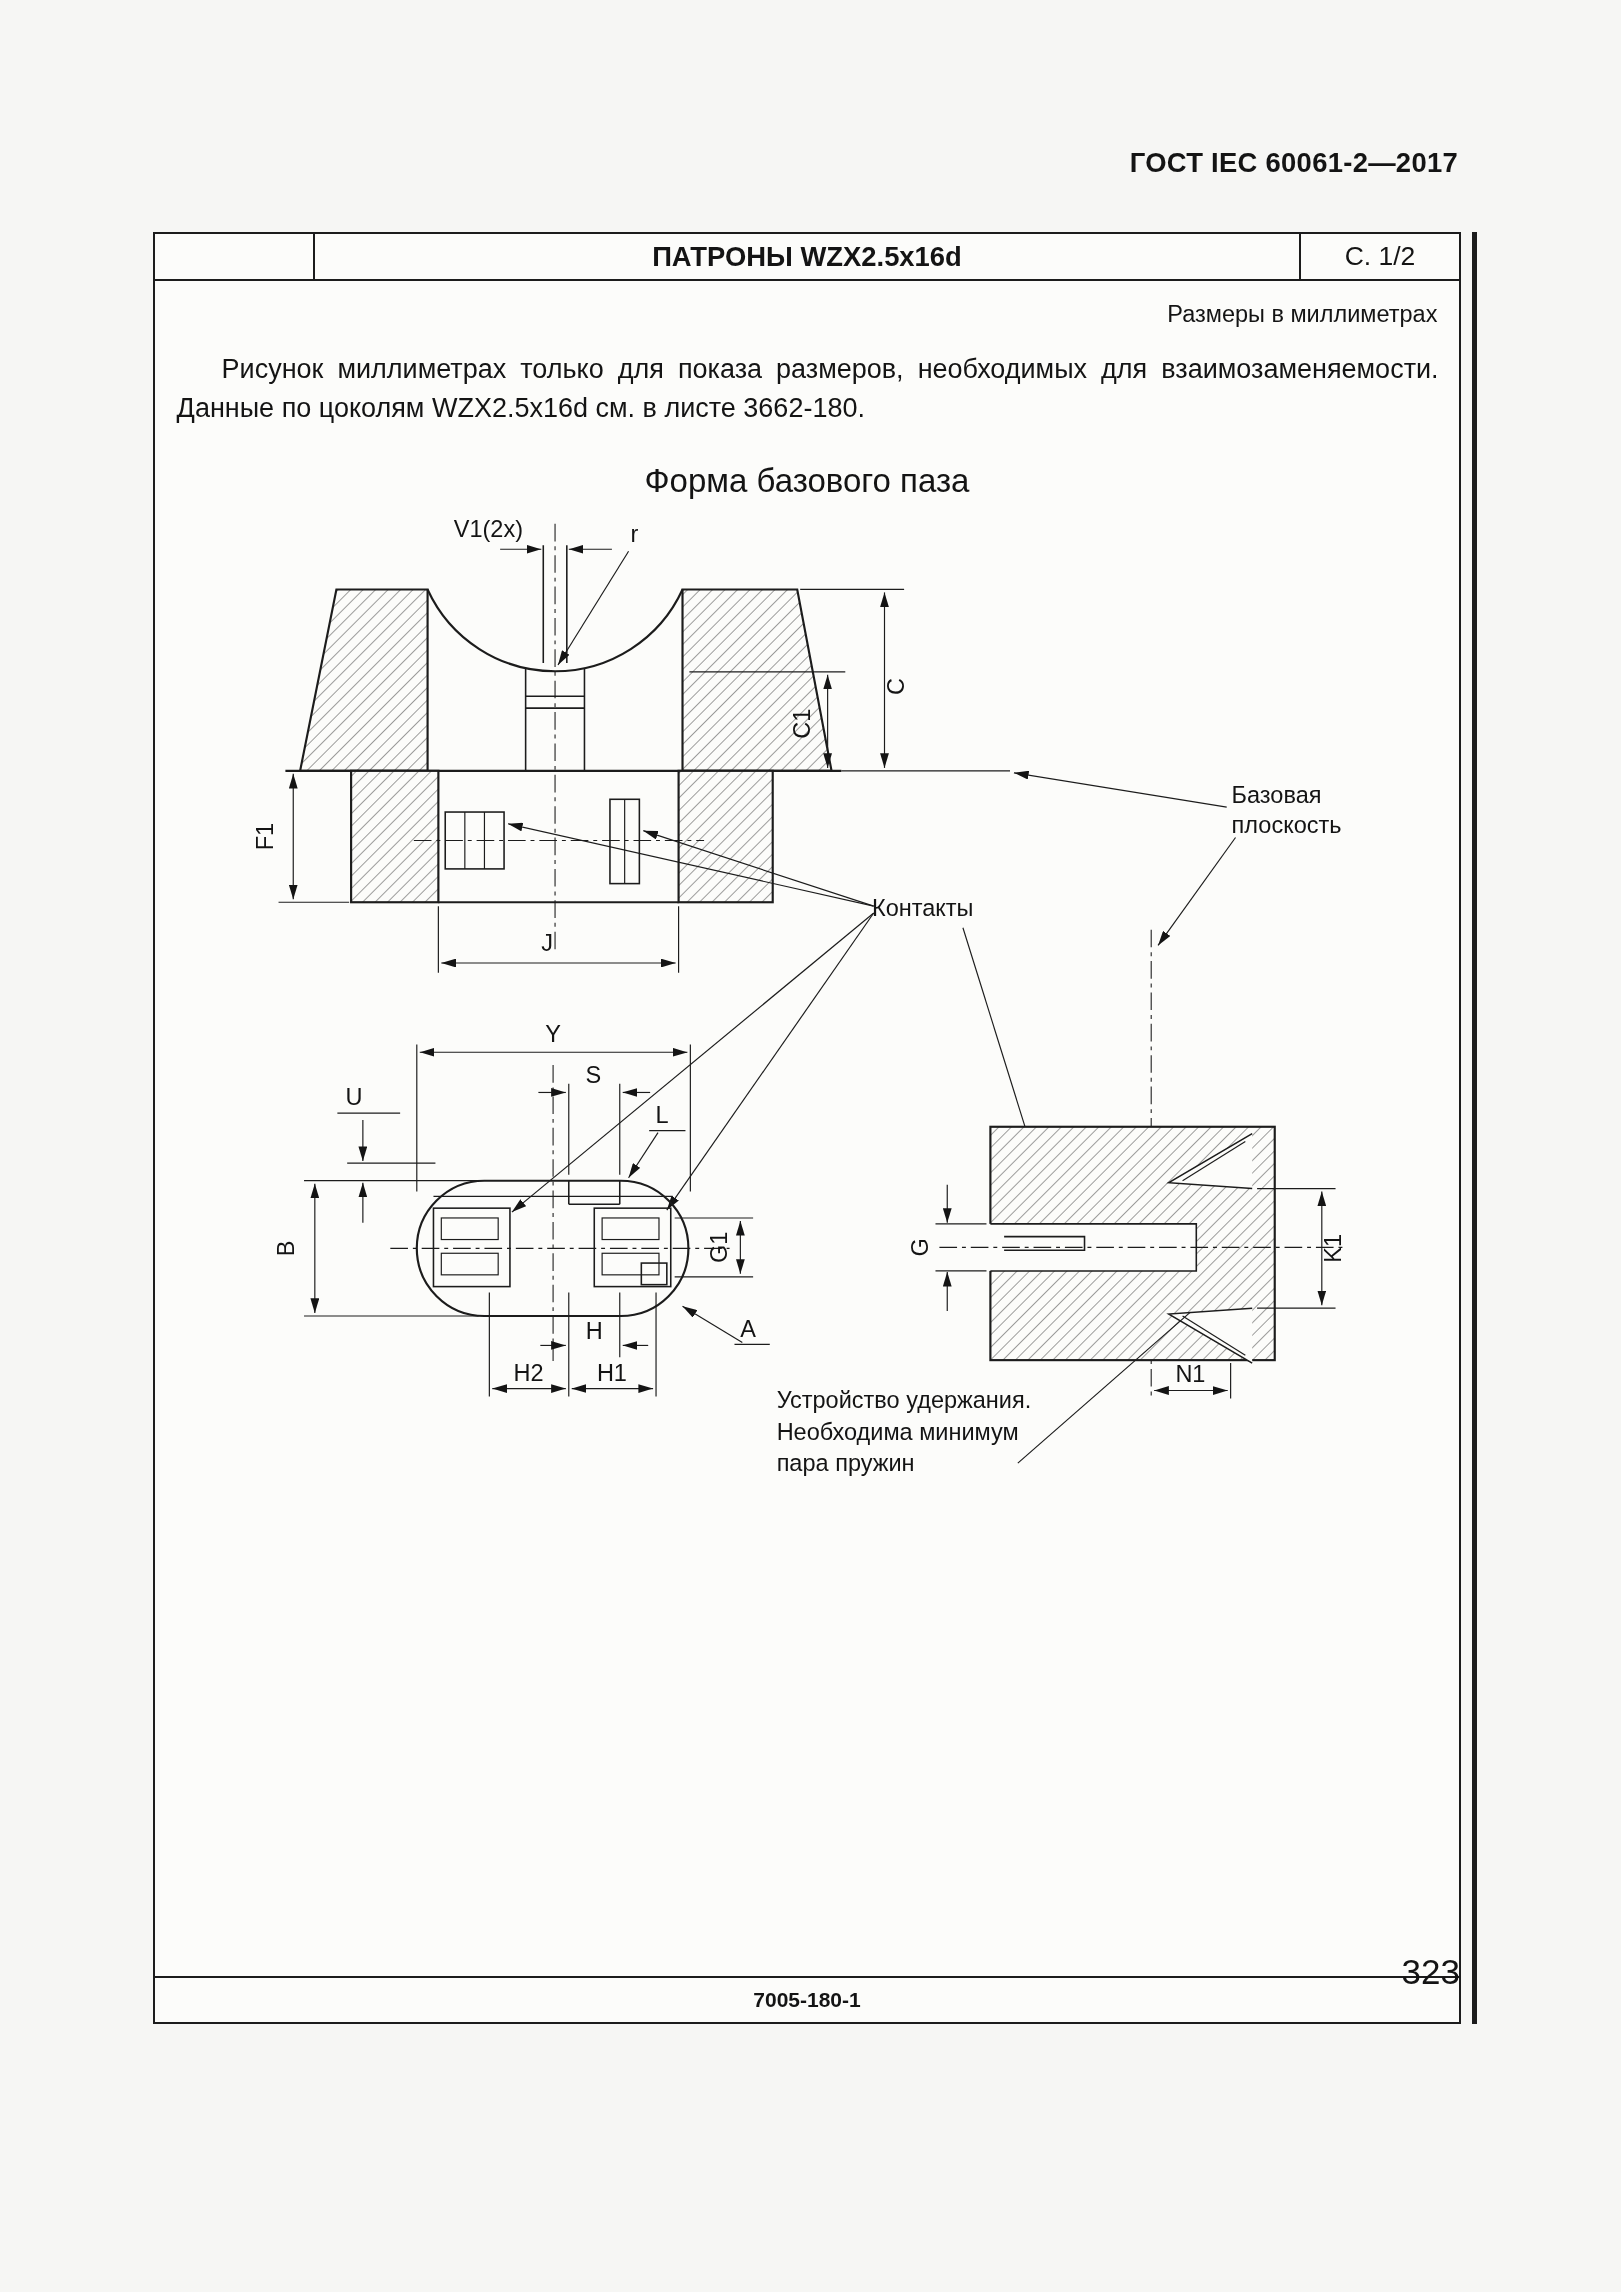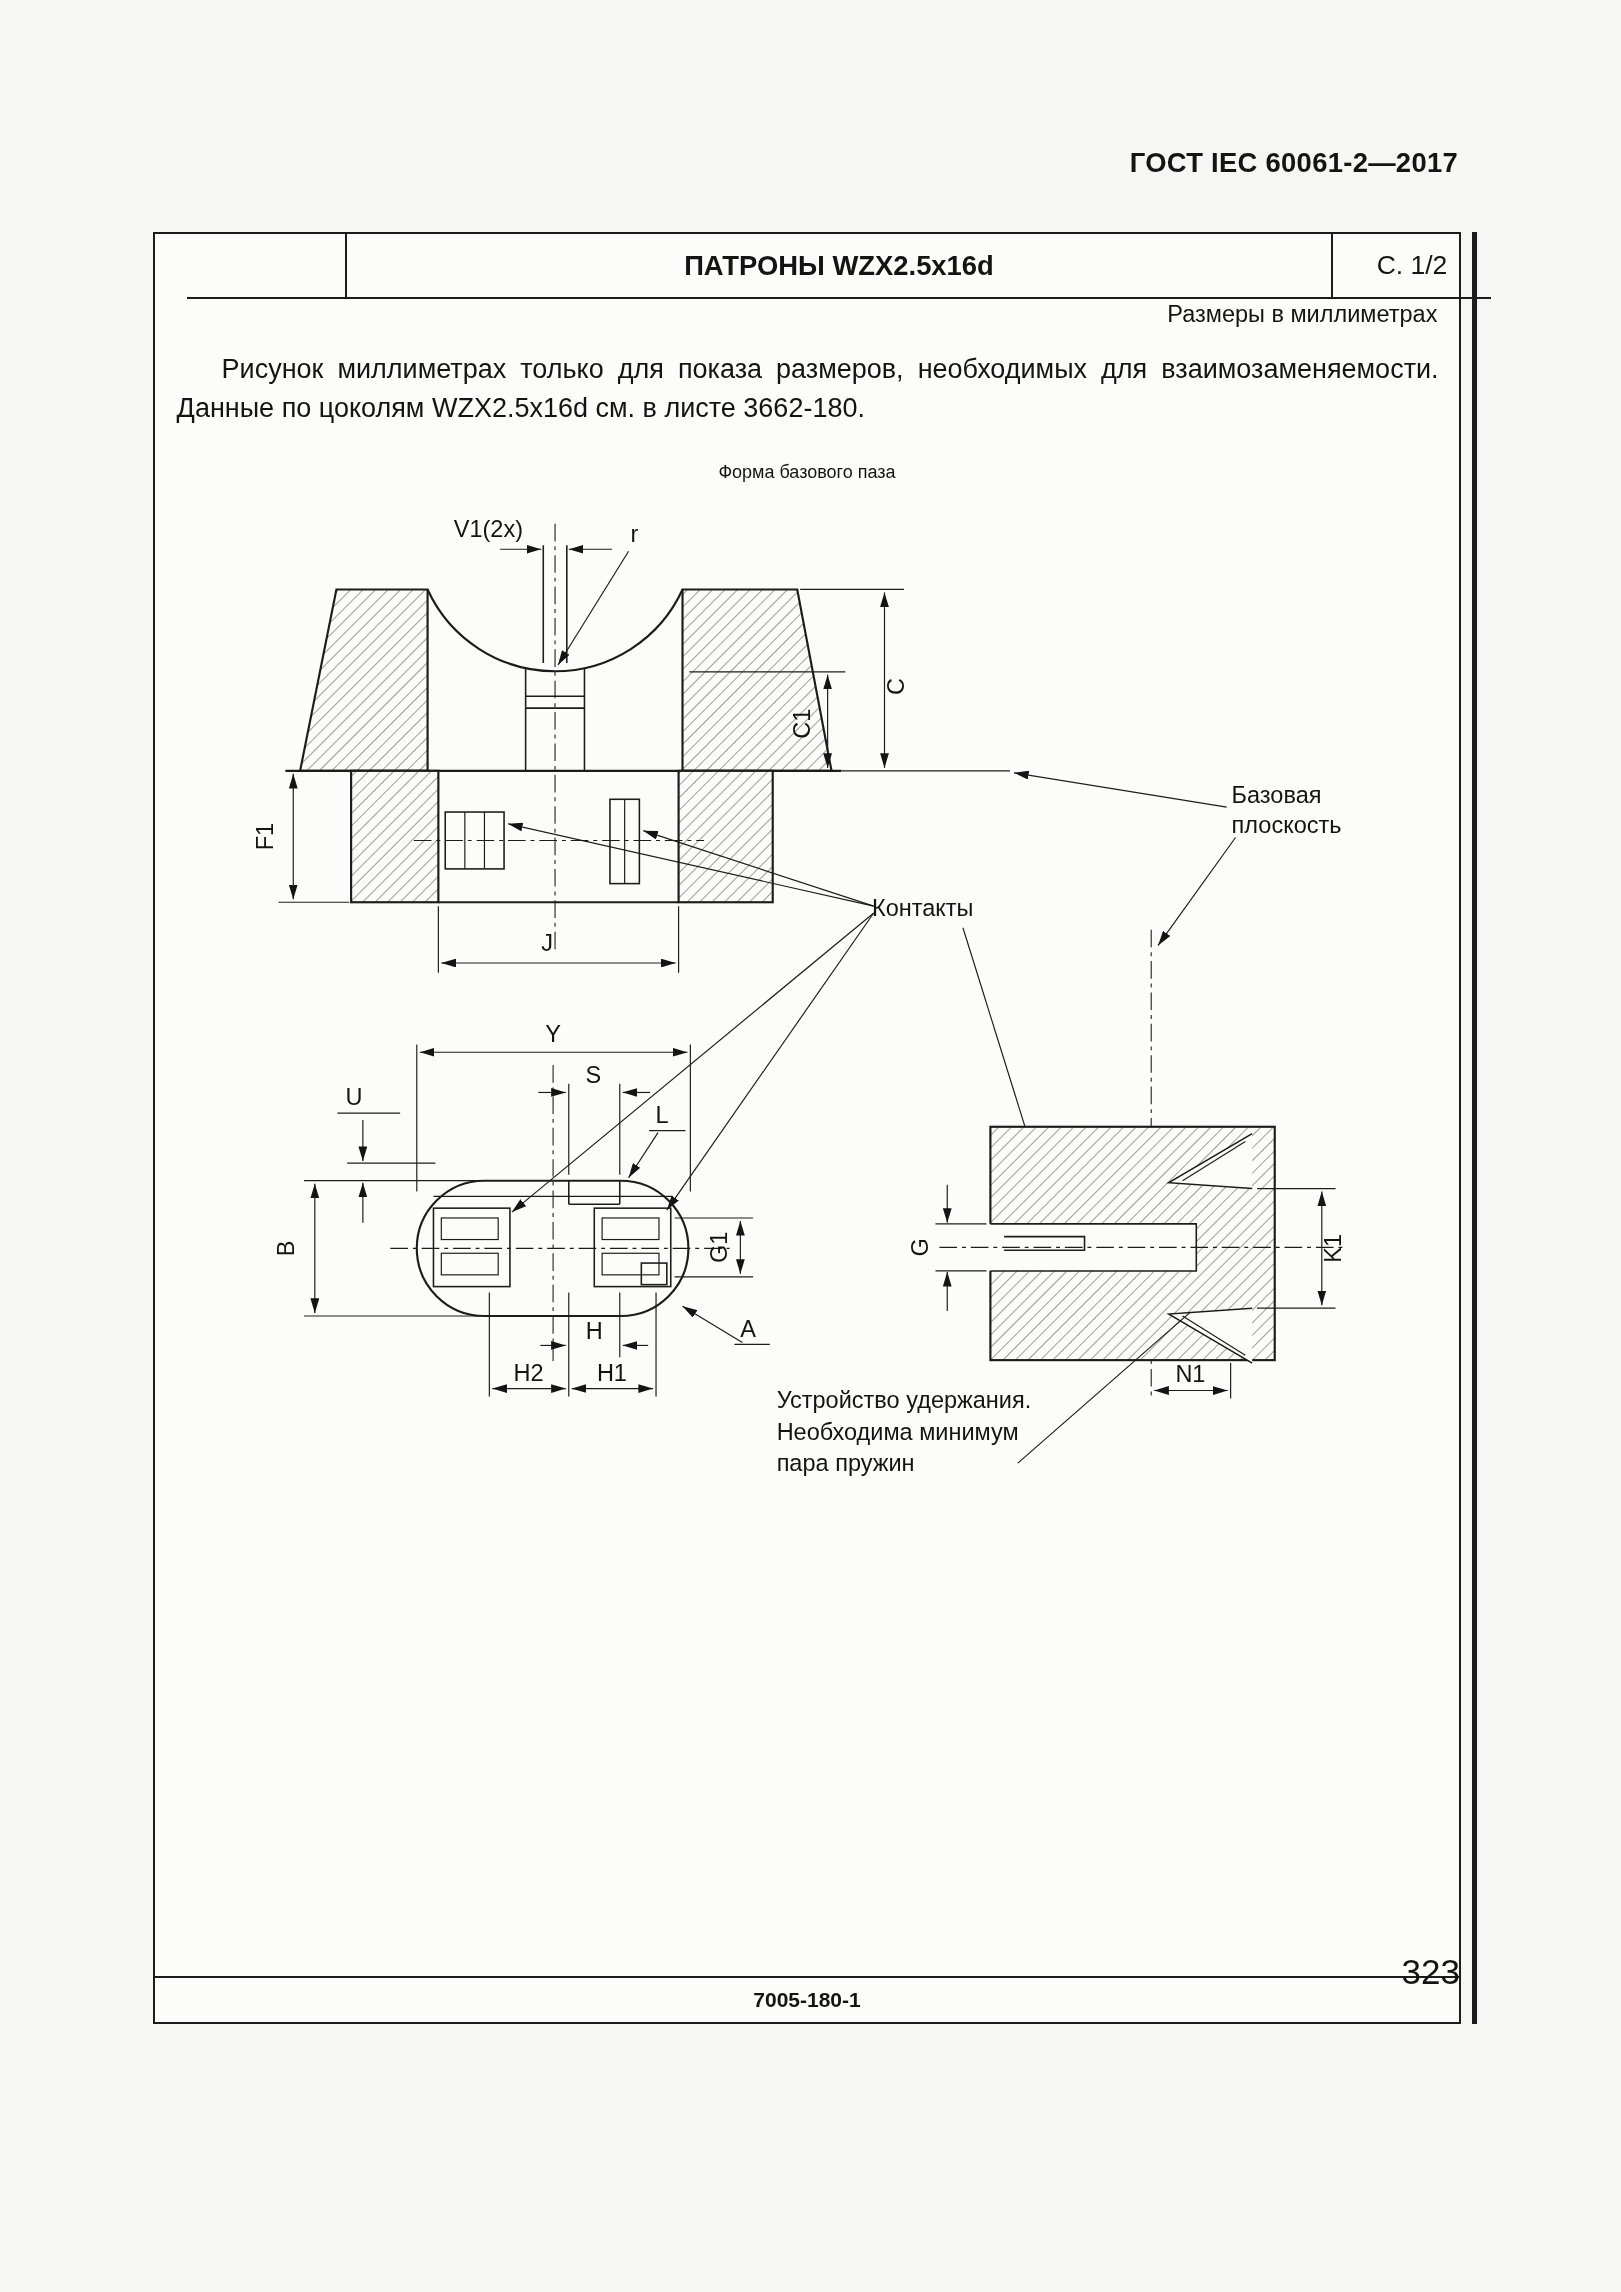--- a/index.html
+++ b/index.html
@@ -14,33 +14,33 @@
   }
   .sheet-frame{
     position:absolute;left:153px;top:232px;width:1308px;height:1792px;
     border:2.9px solid #1c1c1c;background:#fcfcfa;box-sizing:border-box;
   }
   .right-rule{
     position:absolute;left:1472px;top:232px;width:4.9px;height:1792px;
     background:#1c1c1c;
   }
   .titlebar{
-    position:absolute;left:0;top:0;width:100%;height:65px;
-    border-bottom:2.9px solid #1c1c1c;display:flex;box-sizing:border-box;margin-left:32px;
+    position:absolute;left:0;top:0;width:100%;height:47px;
+    border-bottom:2.9px solid #1c1c1c;display:flex;box-sizing:border-box;
   }
   .cell-left{width:160px;border-right:2px solid #1c1c1c;box-sizing:border-box;}
   .cell-title{flex:1;display:flex;align-items:center;justify-content:center;
     font-weight:bold;font-size:27.4px;}
   .cell-page{width:160px;border-left:2px solid #1c1c1c;box-sizing:border-box;
     display:flex;align-items:center;justify-content:center;font-size:26.5px;}
   .units-note{position:absolute;top:67px;right:21.6px;font-size:23.5px;}
   .para{position:absolute;left:21.6px;width:1262px;margin:0;font-size:27px;line-height:1.42;}
   .para1{top:116px;text-indent:45px;text-align:justify;text-align-last:justify;}
   .para2{top:155px;}
-  .figure-title{position:absolute;top:228px;left:0;width:100%;text-align:center;font-size:18px;}
+  .figure-title{position:absolute;top:228px;left:0;width:100%;text-align:center;font-size:33px;}
   svg.drawing{position:absolute;left:0;top:276px;}
   .footer-rule{position:absolute;left:0;bottom:44px;width:100%;border-top:2.9px solid #1c1c1c;}
   .footer-ref{position:absolute;left:0;bottom:5.9px;width:100%;text-align:center;
     font-weight:bold;font-size:21px;line-height:33px;}
   .page-number{position:absolute;top:1952px;right:161px;font-size:35px;}
 
   
   svg.drawing text{font-family:"Liberation Sans", sans-serif;font-size:24px;fill:#141414;}
   .ol{fill:none;stroke:#1c1c1c;stroke-width:2.2;}
   .ol2{fill:none;stroke:#1c1c1c;stroke-width:1.6;}

